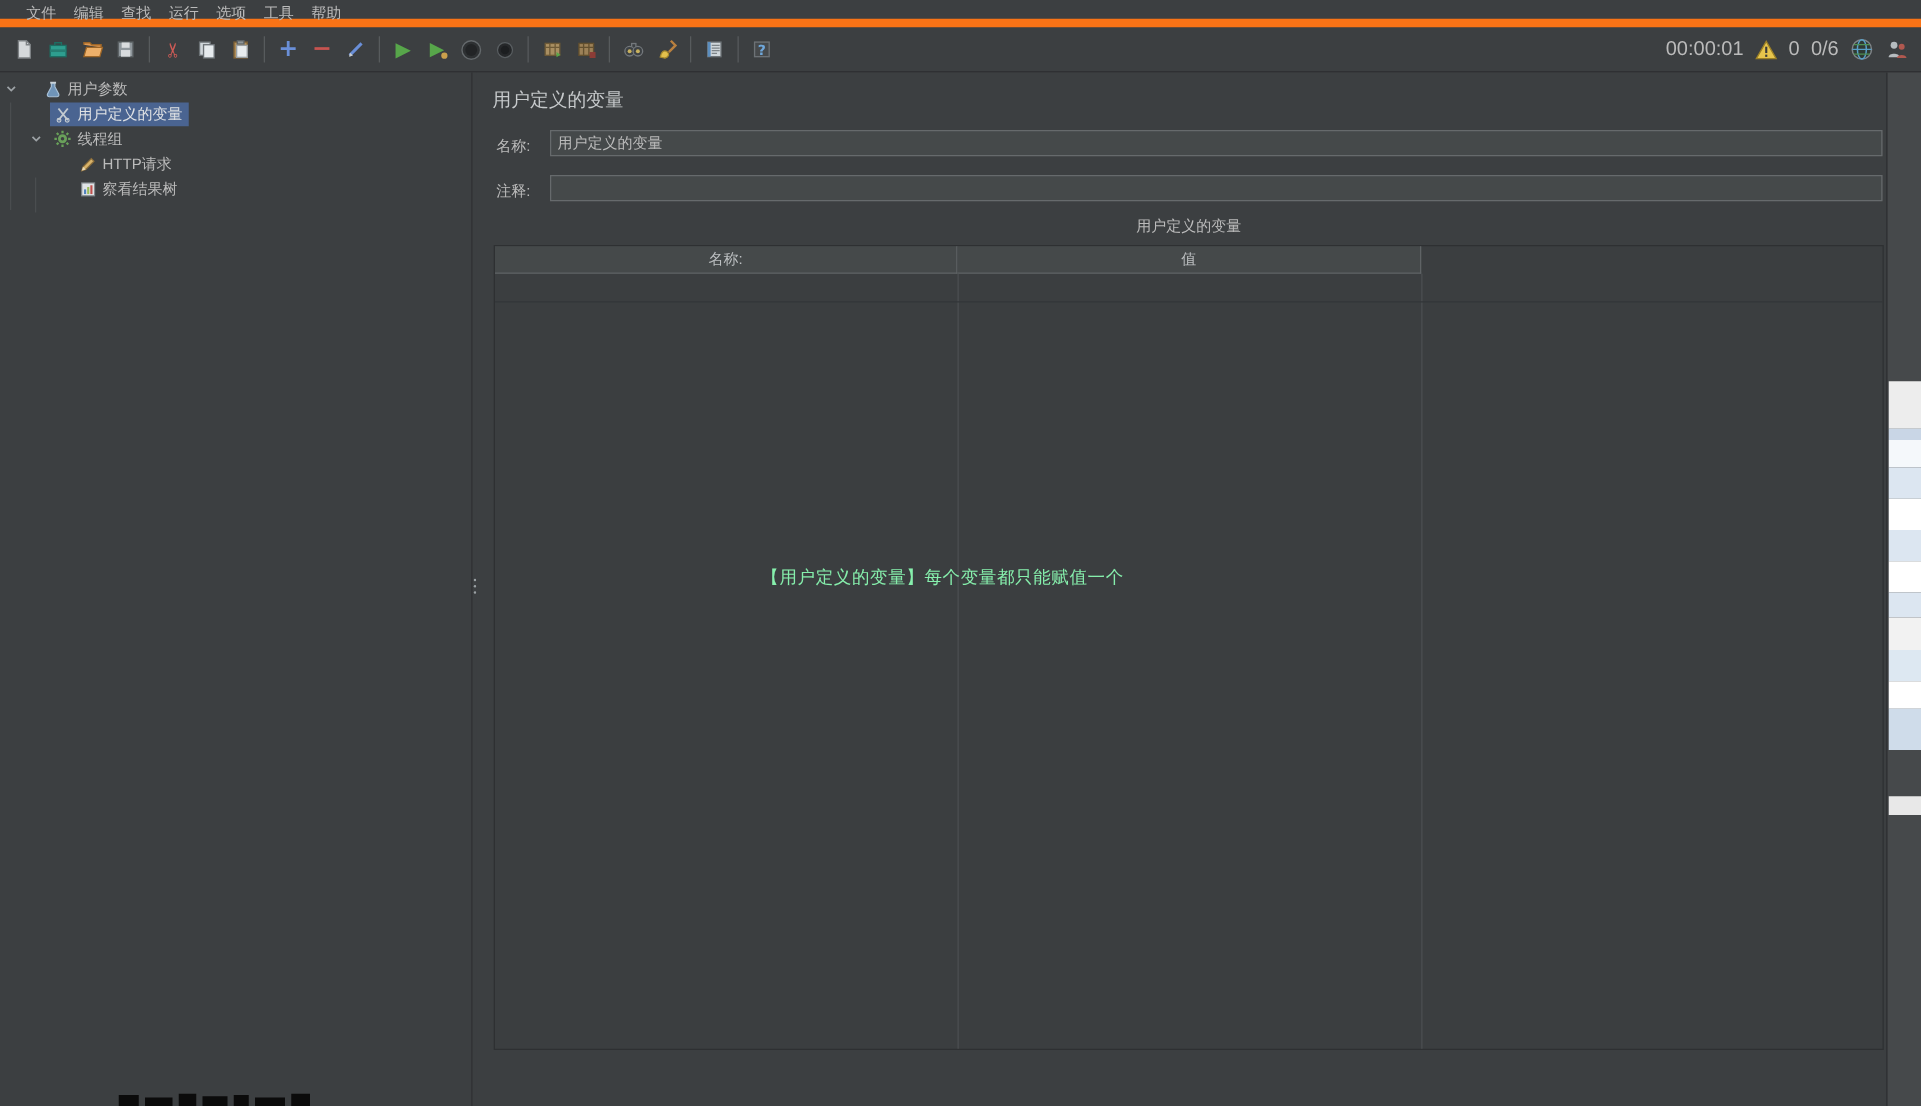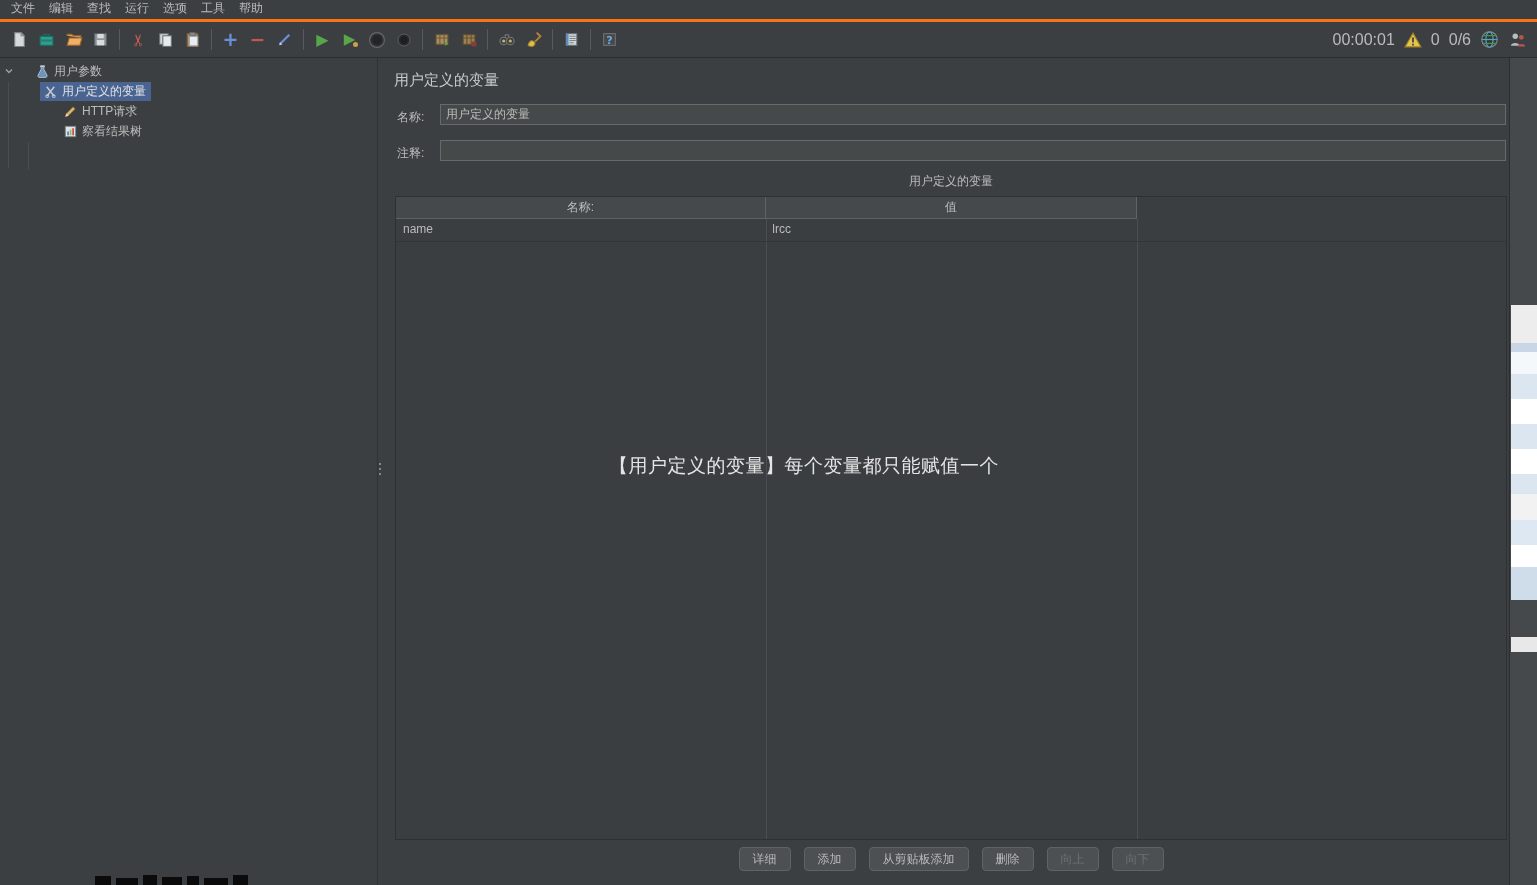--- a/index.html
+++ b/index.html
@@ -6,22 +6,22 @@
   html,body { background:#2b2b2b; }
   body { font-family:"Liberation Sans","DejaVu Sans",sans-serif; }
   #app {
     position:relative; width:1537px; height:885px;
     background:#3c3f41; overflow:hidden; color:#bbbbbb; font-size:12px;
   }
 
   
   .menubar {
     position:absolute; left:0; top:0; width:1537px; height:22px;
-    display:flex; align-items:flex-end; padding-left:4px;
-    background:#3c3f41; border-bottom:3px solid #f97316;
+    display:flex; align-items:flex-start; padding-left:14px;
+    background:#3c3f41; border-bottom:7px solid #f97316;
   }
   .menu-item { padding:2px 7px; color:#bbbbbb; cursor:default; }
 
   
   .toolbar {
     position:absolute; left:0; top:22px; width:1537px; height:36px;
     display:flex; align-items:center; padding:0 10px 0 6px;
     background:#3c3f41; border-bottom:1px solid #2b2d2f;
   }
   .icon-btn {
@@ -74,21 +74,21 @@
     background:#45494a; border-right:1px solid #5f6365; border-bottom:1px solid #5f6365;
     display:flex; align-items:center; justify-content:center; color:#bcbfc1; cursor:default;
   }
   .th:first-child { border-left:none; }
   .trow { display:flex; height:22px; }
   .td { padding:3px 7px 0 7px; color:#bbbbbb; overflow:hidden; white-space:nowrap; }
   .col-line { position:absolute; top:22px; bottom:0; width:1px; background:#4c4f51; }
   .row-line { position:absolute; left:0; right:0; top:44px; height:1px; background:#333638; }
 
   .annotation {
-    position:absolute; left:213px; top:256px; font-size:19px; color:#e5e5e5;
+    position:absolute; left:213px; top:256px; font-size:14px; color:#86efac;
     white-space:nowrap; letter-spacing:.5px;
   }
 
   .btn-row {
     position:absolute; left:14px; top:788px; width:1112px; height:26px;
     display:flex; align-items:center; justify-content:center; gap:13px;
   }
   .btn {
     height:24px; padding:0 13px; background:#4c5052; border:1px solid #5e6365;
     border-radius:4px; color:#bbbbbb; font-size:12px; cursor:default;
@@ -301,20 +301,37 @@
             <svg width="15" height="15" viewBox="0 0 16 16">
               <path d="M4 3L12 13M12 3L4 13" stroke="#c3cad0" stroke-width="1.6"></path>
               <circle cx="4.5" cy="13" r="1.6" fill="none" stroke="#c3cad0"></circle>
               <circle cx="11.5" cy="13" r="1.6" fill="none" stroke="#c3cad0"></circle>
             </svg>
           </span>
         <span class="tlabel">用户定义的变量</span>
       </span>
     </div>
 
+    <div class="tree-row">
+      <span class="chev" style="margin-left:22px">
+          <svg width="10" height="10" viewBox="0 0 10 10">
+            <path d="M2 3.5l3 3 3-3" stroke="#9da2a6" fill="none" stroke-width="1.4"></path>
+          </svg>
+        </span>
+      <span class="tree-content" style="margin-left:4px">
+        <span class="ticon">
+            <svg width="16" height="16" viewBox="0 0 16 16">
+              <path d="M8 1.5v2M8 12.5v2M1.5 8h2M12.5 8h2M3.4 3.4l1.4 1.4M11.2 11.2l1.4 1.4M12.6 3.4l-1.4 1.4M4.8 11.2l-1.4 1.4" stroke="#69a05a" stroke-width="1.8"></path>
+              <circle cx="8" cy="8" r="3.6" fill="#69a05a"></circle>
+              <circle cx="8" cy="8" r="1.4" fill="#3c3f41"></circle>
+            </svg>
+          </span>
+        <span class="tlabel">线程组</span>
+      </span>
+    </div>
 
     <div class="tree-row">
       <span class="tree-content" style="margin-left:60px">
         <span class="ticon">
             <svg width="15" height="15" viewBox="0 0 16 16">
               <path d="M2.5 13.5l1.2-3.5 7-7 2.3 2.3-7 7z" fill="#d8b36a" stroke="#8a6d3b"></path>
               <path d="M2.5 13.5l3.5-1.2-2.3-2.3z" fill="#e8d9b8"></path>
             </svg>
           </span>
         <span class="tlabel">HTTP请求</span>
@@ -353,39 +370,26 @@
     <span class="fld-label" style="left:16px; top:87px">注释:</span>
     <input class="fld-input" style="left: 59px; top: 82px; width: 1066px;" value="">
 
     <div class="table-title">用户定义的变量</div>
 
     <div class="var-table">
       <div class="thead">
         <div class="th" style="width:370px">名称:</div>
         <div class="th" style="width:371px">值</div>
       </div>
-      <div class="trow">
-        <div class="td" style="width:370px">name</div>
-        <div class="td" style="width:371px">lrcc</div>
-        <div class="td" style="width:371px"></div>
-      </div>
       <div class="col-line" style="left:370px"></div>
       <div class="col-line" style="left:741px"></div>
       <div class="row-line"></div>
       <div class="annotation">【用户定义的变量】每个变量都只能赋值一个</div>
     </div>
 
-    <div class="btn-row">
-      <button class="btn">详细</button>
-      <button class="btn">添加</button>
-      <button class="btn">从剪贴板添加</button>
-      <button class="btn">删除</button>
-      <button class="btn disabled">向上</button>
-      <button class="btn disabled">向下</button>
-    </div>
   </div>
 
   <div class="sliver">
     <div class="band" style="top:247px; height:38px; background:#ededed"></div>
     <div class="band" style="top:285px; height:9px;  background:#c9d6e6"></div>
     <div class="band" style="top:294px; height:22px; background:#f5f8fb"></div>
     <div class="band" style="top:316px; height:25px; background:#dce6f1"></div>
     <div class="band" style="top:341px; height:25px; background:#ffffff"></div>
     <div class="band" style="top:366px; height:25px; background:#dce6f1"></div>
     <div class="band" style="top:391px; height:25px; background:#ffffff"></div>

